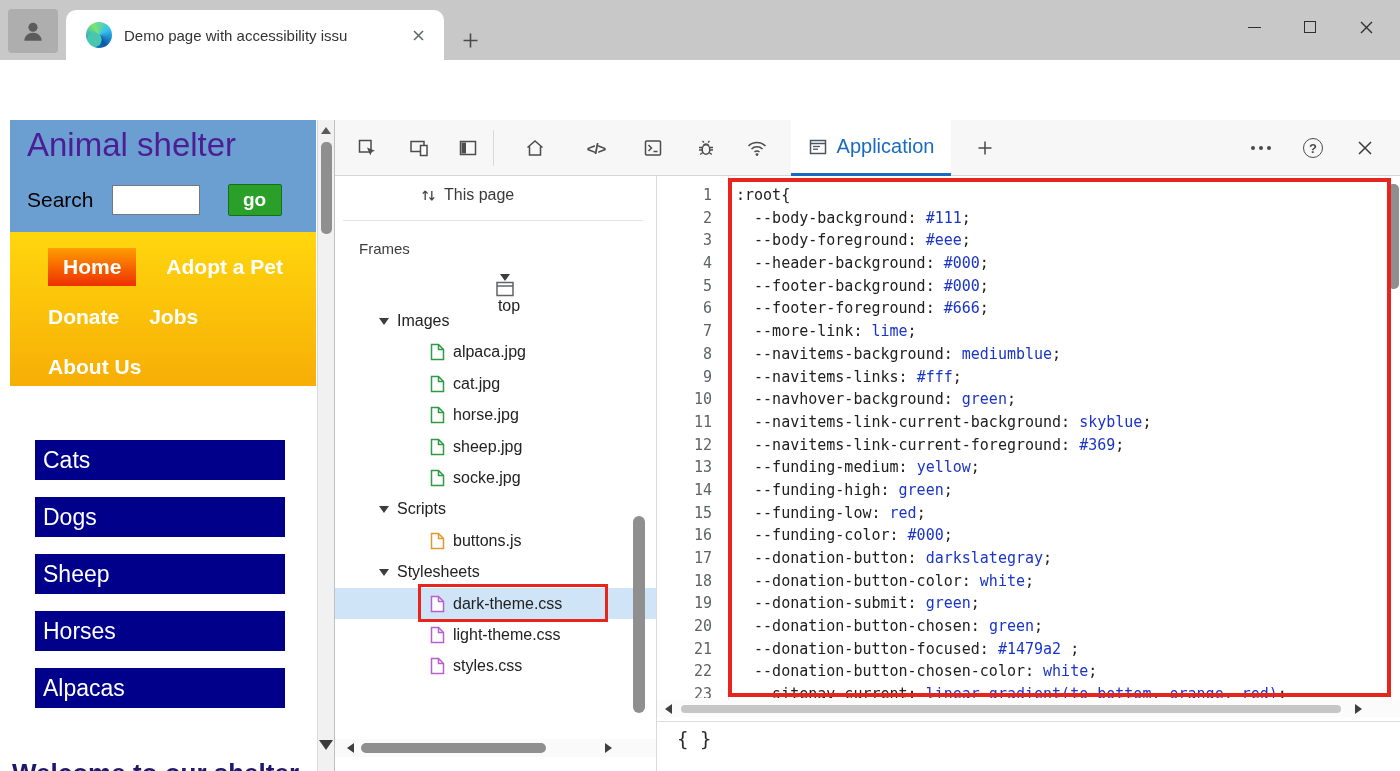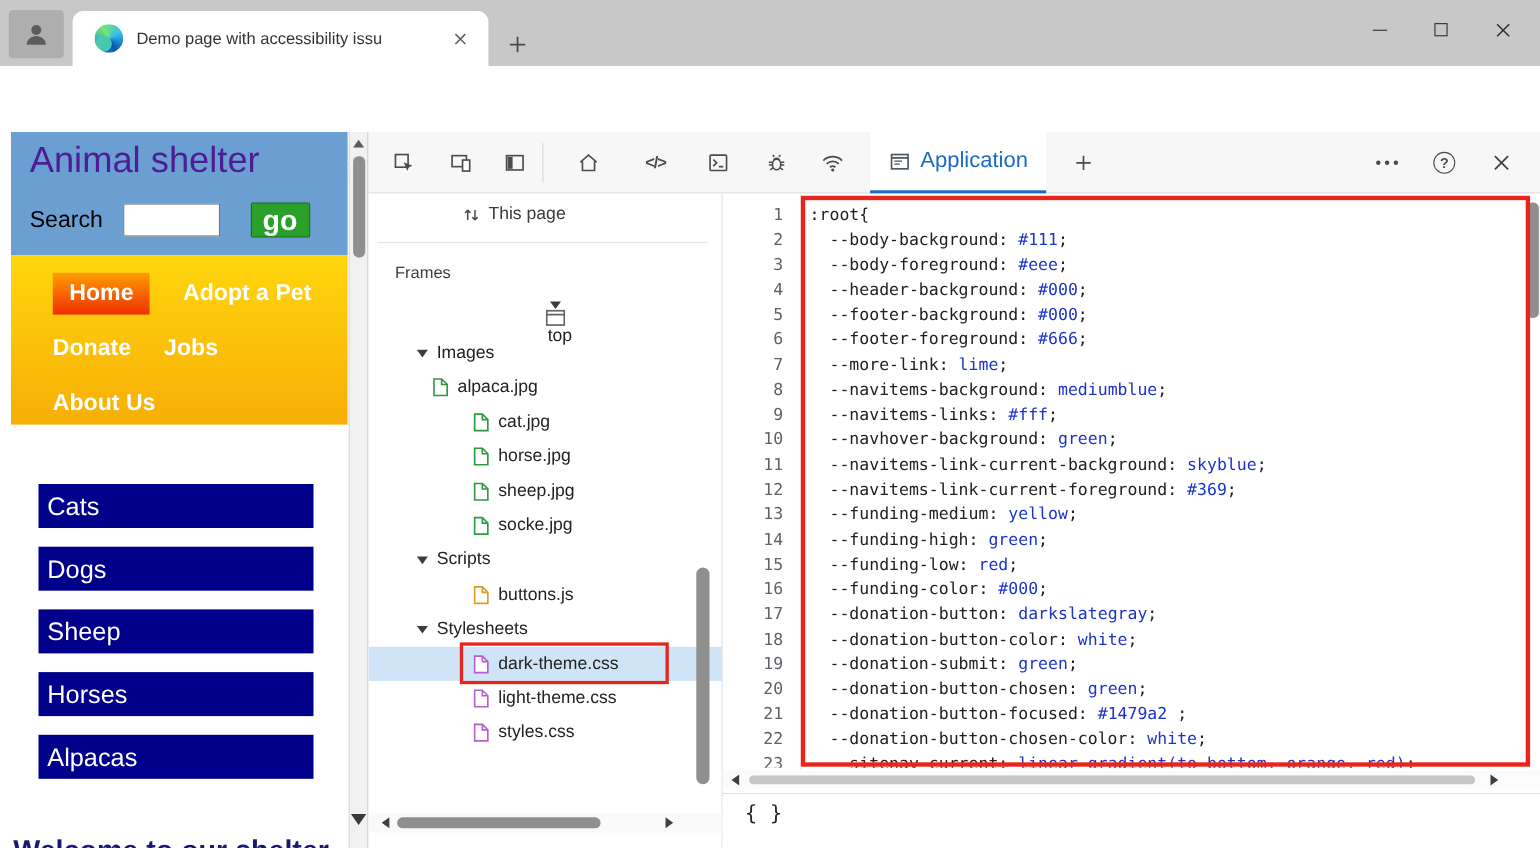--- a/index.html
+++ b/index.html
@@ -33,21 +33,21 @@
   .read-aloud-a { font-size:15px; font-weight:600; color:#4a4a4a; margin-right:1px; }
   .dots3 { display:flex; gap:4px; }
   .dots3 i { width:4px; height:4px; border-radius:50%; background:#4a4a4a; }
   
   .webpage { position:absolute; left:0; top:120px; width:317px; height:651px; background:#fff; overflow:hidden; }
   .site-header { position:absolute; left:10px; top:0; width:306px; height:112px; background:var(--header-blue,#6b9fd2); }
   .site-title { position:absolute; left:17px; top:6px; font-size:33px; font-weight:400; color:#4c1d95; white-space:nowrap; }
   .search-row { position:absolute; left:17px; top:64px; display:flex; align-items:center; }
   .search-label { font-size:21px; color:#000; }
   .search-input { margin-left:18px; width:88px; height:30px; border:1px solid #777; background:#fff; }
-  .go-btn { margin-left:28px; width:54px; height:32px; background:var(--go-green,#2aa02a); border:1px solid #157015; border-radius:2px; color:#fff; font-size:26px; font-weight:bold; display:flex; align-items:center; justify-content:center; }
+  .go-btn { margin-left:28px; width:54px; height:32px; background:var(--go-green,#2aa02a); border:1px solid #157015; border-radius:2px; color:#fff; font-size:19px; font-weight:bold; display:flex; align-items:center; justify-content:center; }
   .site-nav { position:absolute; left:10px; top:112px; width:306px; height:154px; background:linear-gradient(180deg,var(--nav-yellow-top,#ffd60d),var(--nav-yellow-bottom,#f7ae06)); padding:10px 0 0 38px; }
   .nav-row { height:50px; display:flex; align-items:center; gap:30px; }
   .nav-link { color:#fff; font-weight:bold; font-size:21px; white-space:nowrap; }
   .nav-link.current { background:linear-gradient(180deg,var(--nav-current-top,#ff9d00),var(--nav-current-bottom,#ee2f00)); padding:7px 15px; }
   .category-list { position:absolute; left:35px; top:320px; width:250px; }
   .cat-btn { height:40px; margin-bottom:17px; background:var(--category-navy,#00008b); color:#fff; font-size:23px; line-height:40px; padding-left:8px; }
   .partial-heading { position:absolute; left:12px; top:638px; font-size:26px; font-weight:bold; color:#191970; white-space:nowrap; }
   
   .page-scrollbar { position:absolute; left:317px; top:120px; width:17px; height:651px; background:#f1f1f1; border-left:1px solid #dadada; }
   .ps-thumb { position:absolute; left:3px; top:22px; width:11px; height:92px; background:#8f8f8f; border-radius:5px; }
@@ -350,21 +350,21 @@
                 <rect x="1" y="1.5" width="16" height="13" fill="#fff" stroke="#5f6368" stroke-width="1.5"></rect>
                 <line x1="1" y1="5" x2="17" y2="5" stroke="#5f6368" stroke-width="1.5"></line>
               </svg>
             </span>
             <span class="tree-label">top</span>
           </div>
           <div class="tree-row" style="padding-left: 44px;">
             <span class="expander"></span>
             <span class="tree-label">Images</span>
           </div>
-          <div class="tree-row" style="padding-left: 58px;">
+          <div class="tree-row" style="padding-left: 95px;">
             <span class="tree-icon">
               <svg width="15" height="18" viewBox="0 0 15 18">
                 <path d="M1.5 1.5h7l5 5v10h-12z" fill="#fff" stroke="#2e9b43" stroke-width="1.5"></path>
                 <path d="M8.5 1.5v5h5" fill="none" stroke="#2e9b43" stroke-width="1.5"></path>
               </svg>
             </span>
             <span class="tree-label">alpaca.jpg</span>
           </div>
           <div class="tree-row" style="padding-left: 95px;">
             <span class="tree-icon">

